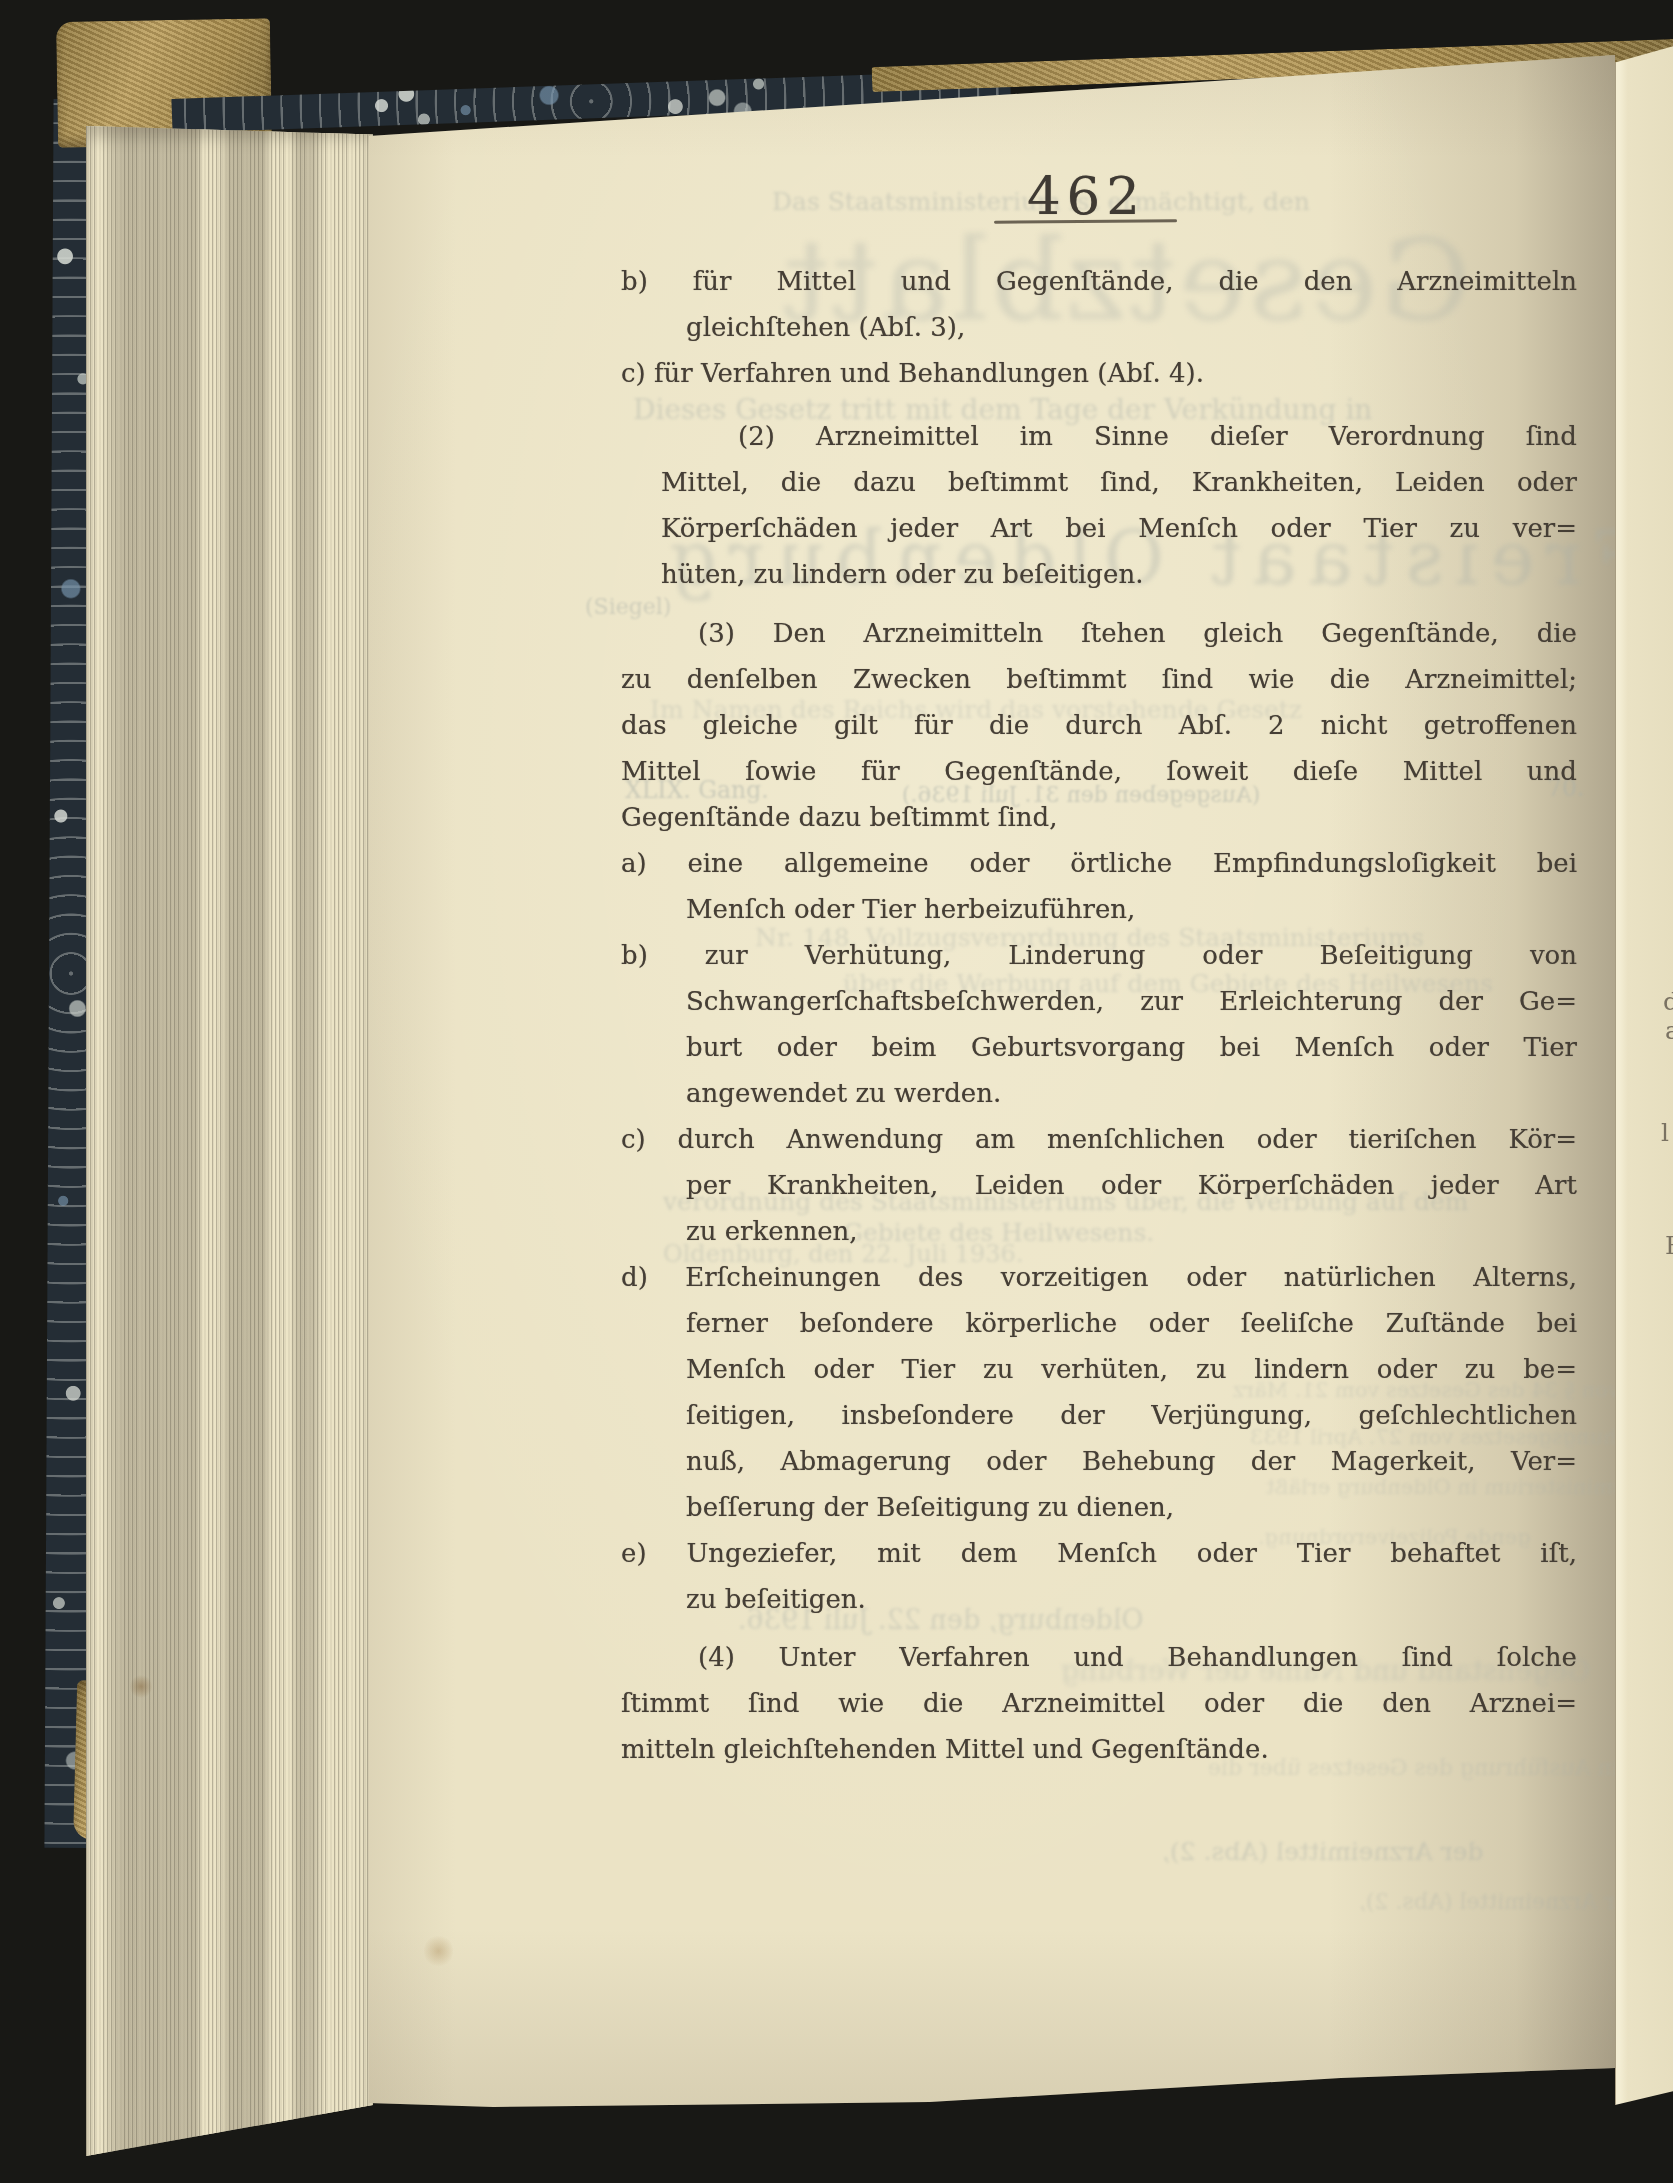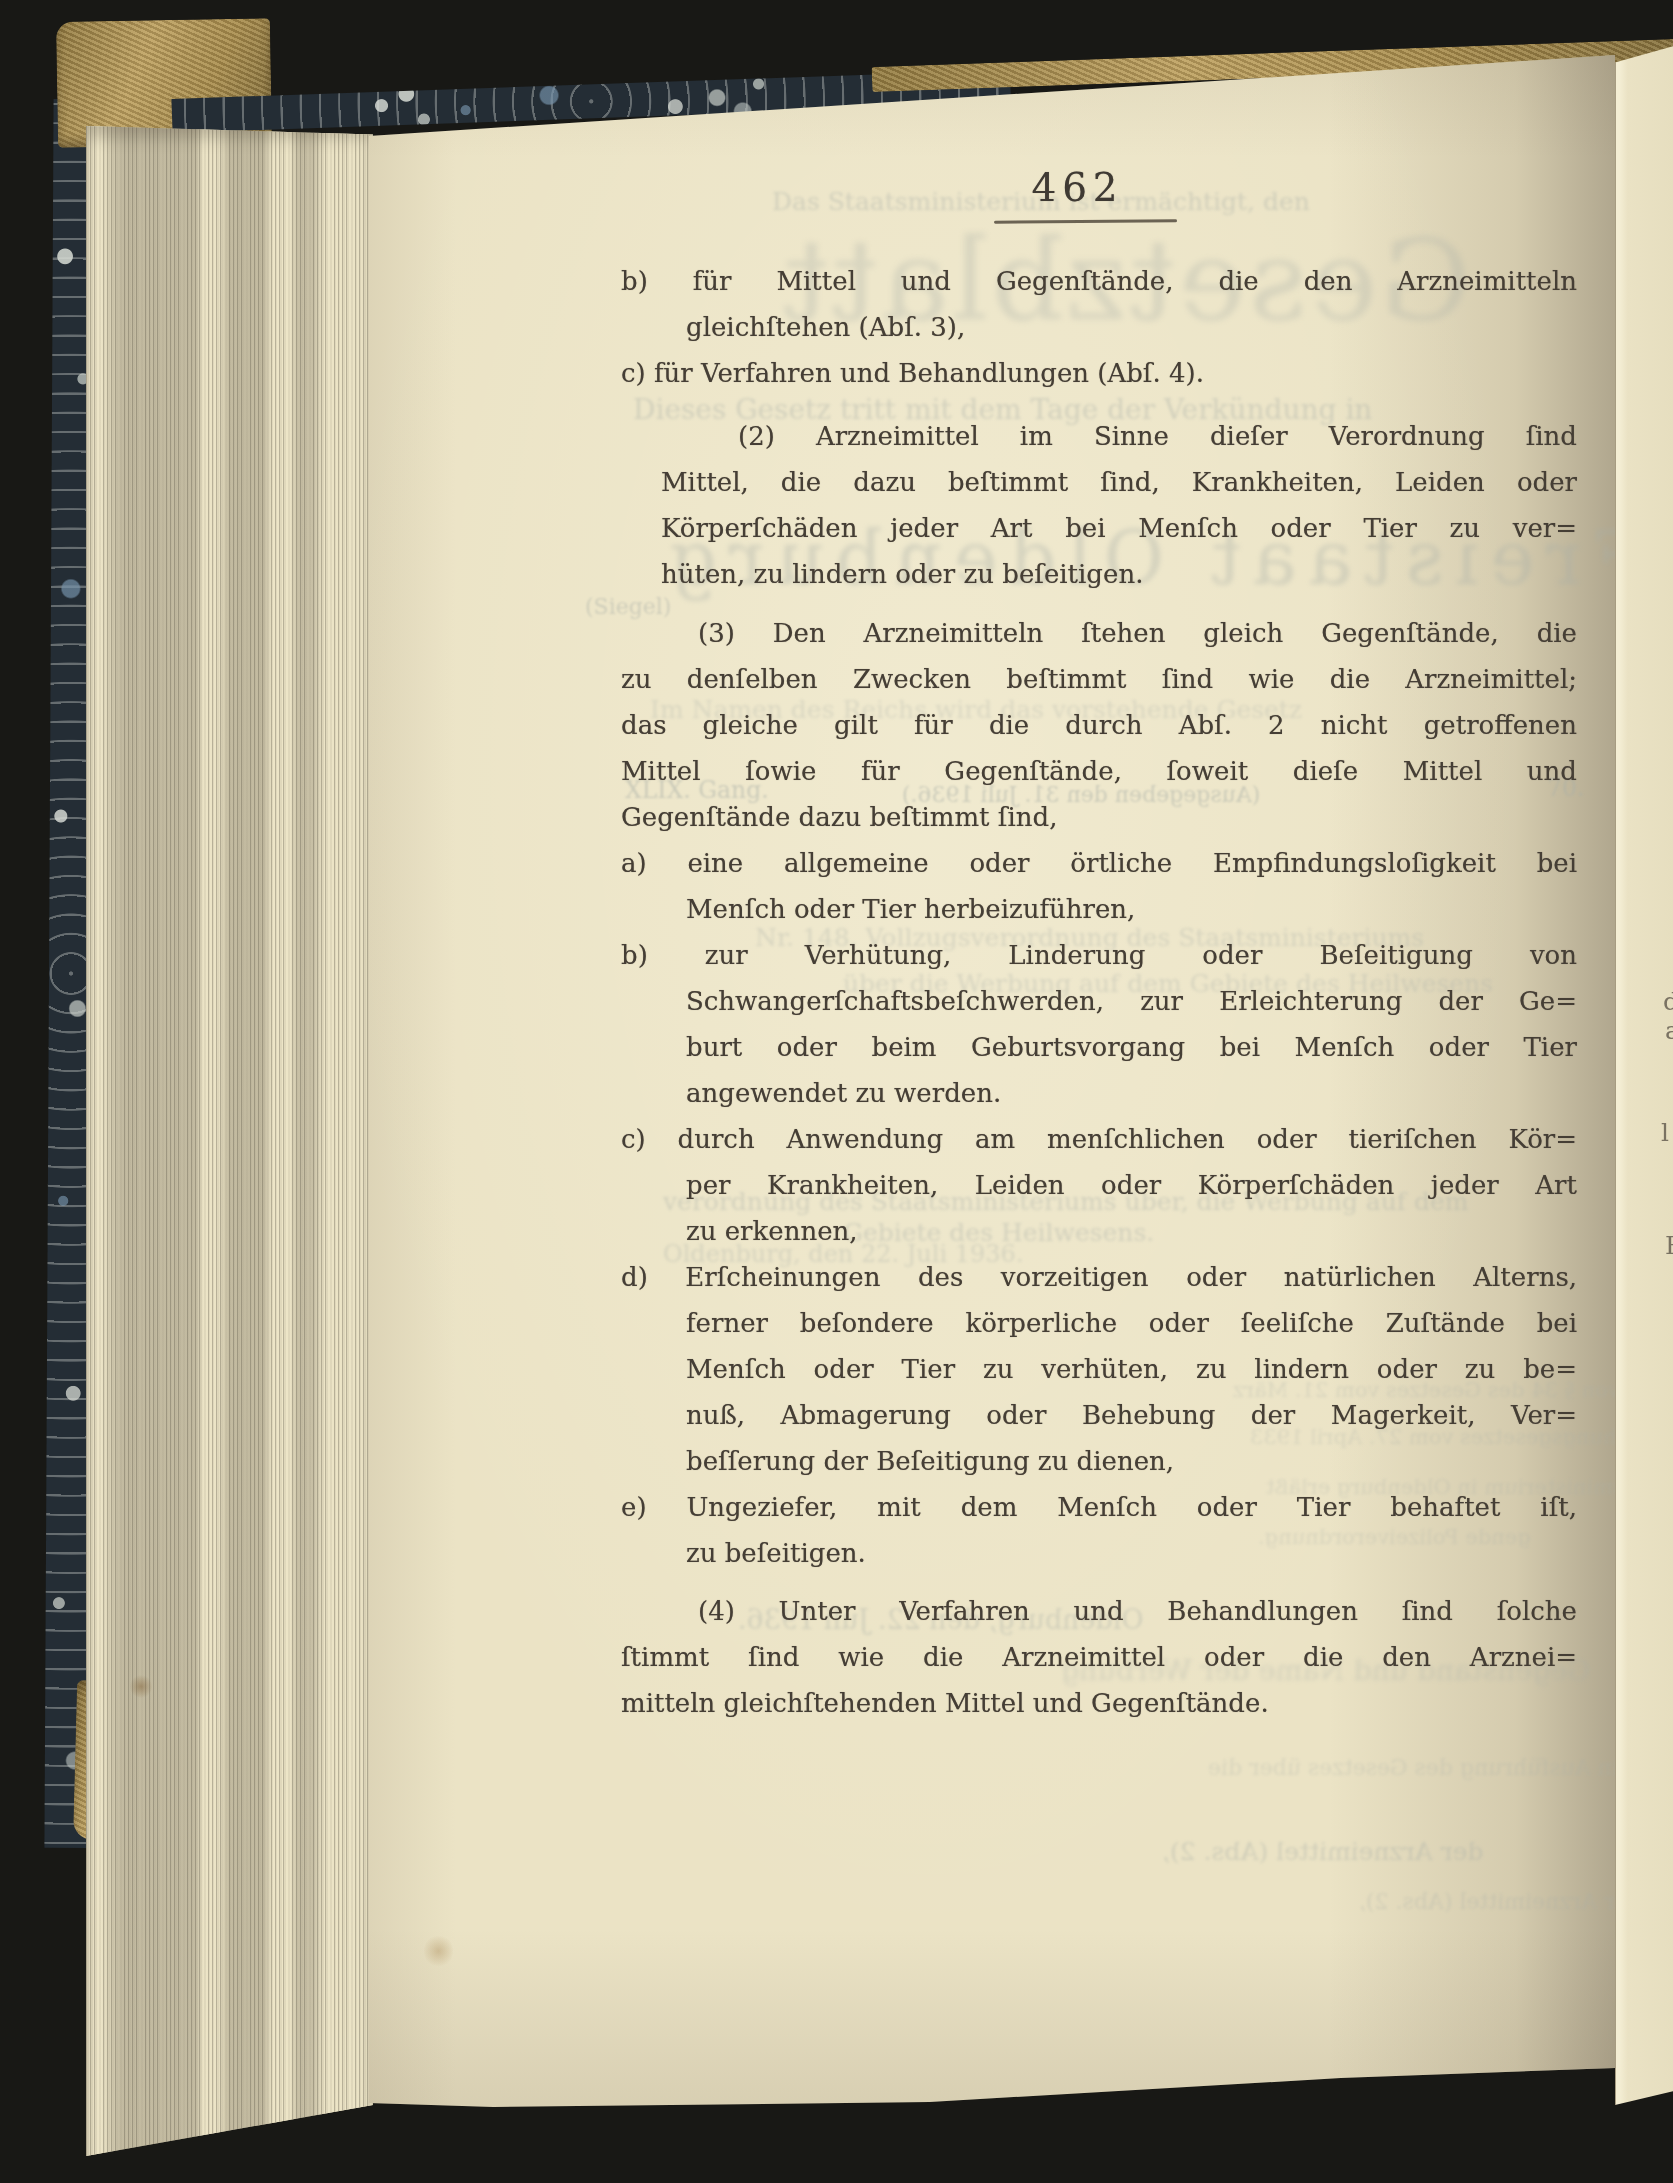--- a/index.html
+++ b/index.html
@@ -51,21 +51,21 @@
     left:369px;top:55px;width:1246px;height:2059px;
     background-color:#ebe3c5;
     background-image:
       radial-gradient(ellipse at 45% 35%, rgba(255,252,235,.28), transparent 62%),
       linear-gradient(90deg, rgba(120,105,80,.12), rgba(0,0,0,0) 7% 77%, rgba(110,95,70,.18) 92%, rgba(72,60,45,.36) 100%),
       linear-gradient(180deg, rgba(120,105,80,.10), rgba(0,0,0,0) 5% 91%, rgba(110,95,75,.16));
     clip-path: polygon(0 81px, 100% 0, 100% 2013px, 78% 2023px, 45% 2047px, 10% 2052px, 0 2048px);
   }
   #page-number{
     left:658px;top:110px;width:101px;text-align:center;
-    font-size:39px;letter-spacing:5.9px;color:#3f3a33;
+    font-size:53px;letter-spacing:5.9px;color:#3f3a33;
     text-shadow:0 0 0.8px rgba(63,58,51,.5);
   }
   #page-number-rule{
     left:625px;top:165px;width:183px;height:2.5px;
     background:rgba(70,62,50,.78);border-radius:1.7px;transform:rotate(-.4deg);
   }
   
   #text-column{left:252px;top:203px;width:956px;}
   .block{position:relative;}
   .block:nth-child(2){margin-top:17px;margin-left:40px;}
@@ -177,20 +177,21 @@
           <div class="line hang j">b) zur Verhütung, Linderung oder Beſeitigung von</div>
           <div class="line wrap j">Schwangerſchaftsbeſchwerden, zur Erleichterung der Ge=</div>
           <div class="line wrap j">burt oder beim Geburtsvorgang bei Menſch oder Tier</div>
           <div class="line wrap">angewendet zu werden.</div>
           <div class="line hang j">c) durch Anwendung am menſchlichen oder tieriſchen Kör=</div>
           <div class="line wrap j">per Krankheiten, Leiden oder Körperſchäden jeder Art</div>
           <div class="line wrap">zu erkennen,</div>
           <div class="line hang j">d) Erſcheinungen des vorzeitigen oder natürlichen Alterns,</div>
           <div class="line wrap j">ferner beſondere körperliche oder ſeeliſche Zuſtände bei</div>
           <div class="line wrap j">Menſch oder Tier zu verhüten, zu lindern oder zu be=</div>
+          <div class="line wrap j">ſeitigen, insbeſondere der Verjüngung, geſchlechtlichen</div>
           <div class="line wrap j">nuß, Abmagerung oder Behebung der Magerkeit, Ver=</div>
           <div class="line wrap">beſſerung der Beſeitigung zu dienen,</div>
           <div class="line hang j">e) Ungeziefer, mit dem Menſch oder Tier behaftet iſt,</div>
           <div class="line wrap">zu beſeitigen.</div>
         </div>
         <div class="block">
           <div class="line para j">(4) Unter Verfahren und Behandlungen ſind ſolche</div>
           <div class="line body j">ſtimmt ſind wie die Arzneimittel oder die den Arznei=</div>
           <div class="line body">mitteln gleichſtehenden Mittel und Gegenſtände.</div>
         </div>

